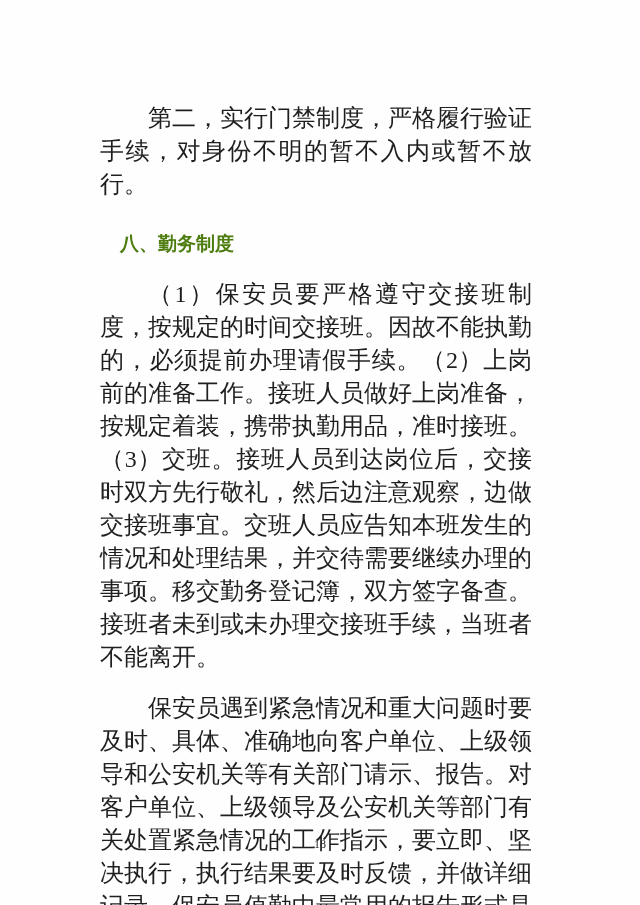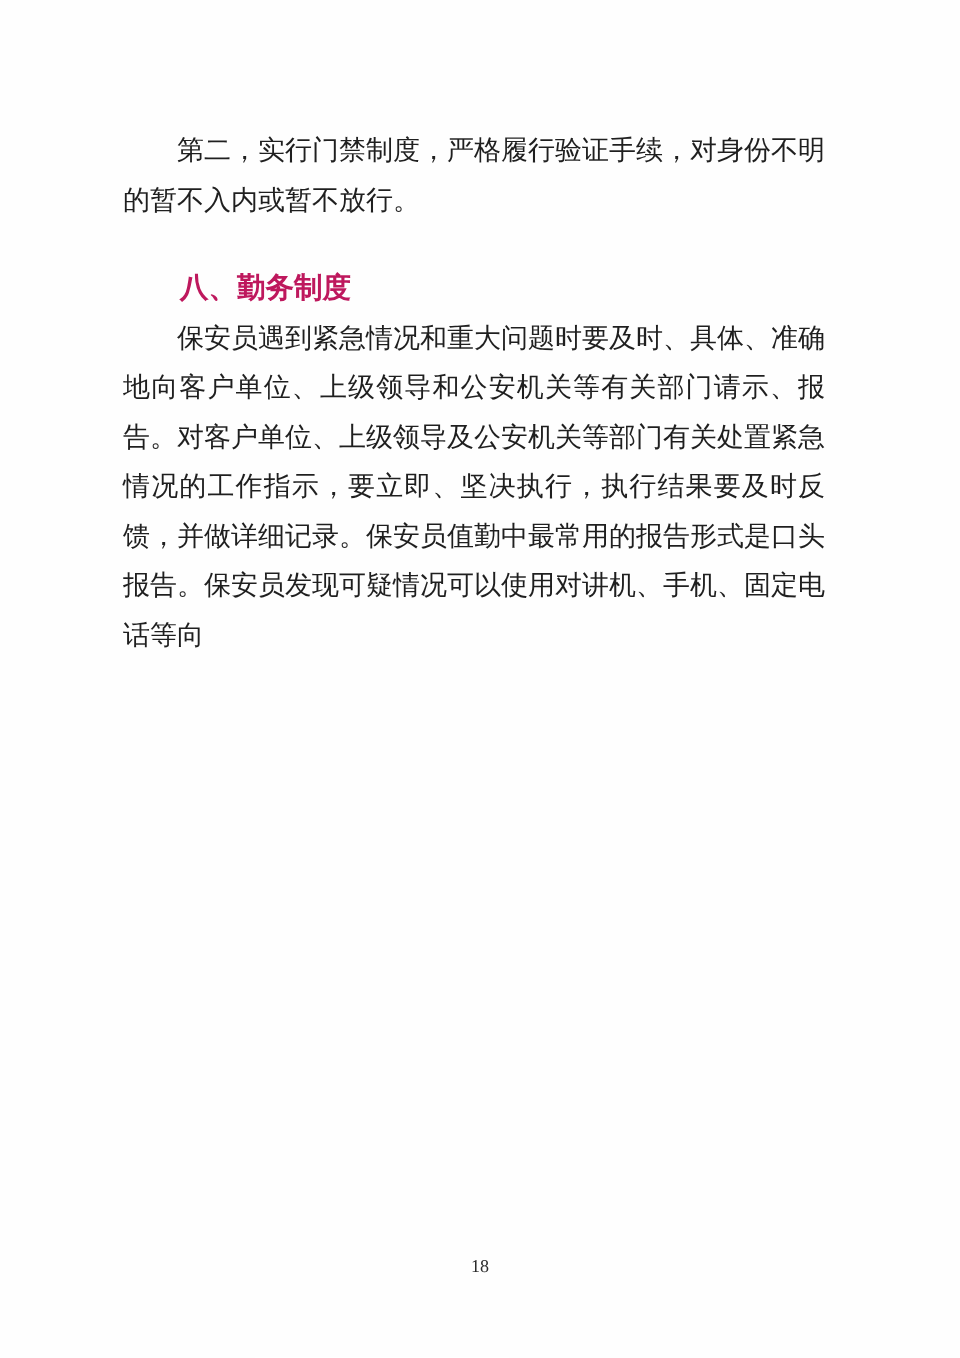--- a/index.html
+++ b/index.html
@@ -16,38 +16,38 @@
     font-family: "Liberation Serif", "DejaVu Serif", serif;
     overflow: hidden;
   }
   .content {
     position: absolute;
     left: 82px;
     top: 84px;
     width: 468px;
   }
   .para {
-    margin: 0;
-    font-size: 18px;
+    margin: 18px;
+    font-size: 24px;
     line-height: 33px;
     text-align: justify;
     text-justify: inter-character;
     text-align-last: left;
     text-indent: 2em;
     letter-spacing: 0;
     word-break: break-all;
   }
   .heading {
     margin: 0;
     font-family: "Liberation Sans", "DejaVu Sans", sans-serif;
     font-weight: 700;
     font-size: 19px;
     line-height: 33px;
     text-indent: 2em;
-    color: #be185d;
+    color: #4d7c0f;
   }
   .heading.section-top {
     margin-top: 26px;
   }
   .heading.sub-last {
     margin-bottom: 6px;
   }
   .page-footer {
     position: absolute;
     left: 0;
@@ -59,17 +59,18 @@
     color: #2a2a2a;
   }
 </style>
 </head>
 <body>
 
 <div class="page">
   <div class="content">
     <p class="para">第二，实行门禁制度，严格履行验证手续，对身份不明的暂不入内或暂不放行。</p>
     <h2 class="heading section-top">八、勤务制度</h2>
+    <p class="para">（1）保安员要严格遵守交接班制度，按规定的时间交接班。因故不能执勤的，必须提前办理请假手续。（2）上岗前的准备工作。接班人员做好上岗准备，按规定着装，携带执勤用品，准时接班。（3）交班。接班人员到达岗位后，交接时双方先行敬礼，然后边注意观察，边做交接班事宜。交班人员应告知本班发生的情况和处理结果，并交待需要继续办理的事项。移交勤务登记簿，双方签字备查。接班者未到或未办理交接班手续，当班者不能离开。</p>
     <p class="para">保安员遇到紧急情况和重大问题时要及时、具体、准确地向客户单位、上级领导和公安机关等有关部门请示、报告。对客户单位、上级领导及公安机关等部门有关处置紧急情况的工作指示，要立即、坚决执行，执行结果要及时反馈，并做详细记录。保安员值勤中最常用的报告形式是口头报告。保安员发现可疑情况可以使用对讲机、手机、固定电话等向</p>
   </div>
 
   <div class="page-footer">18</div>
 </div>
 
 </body></html>

